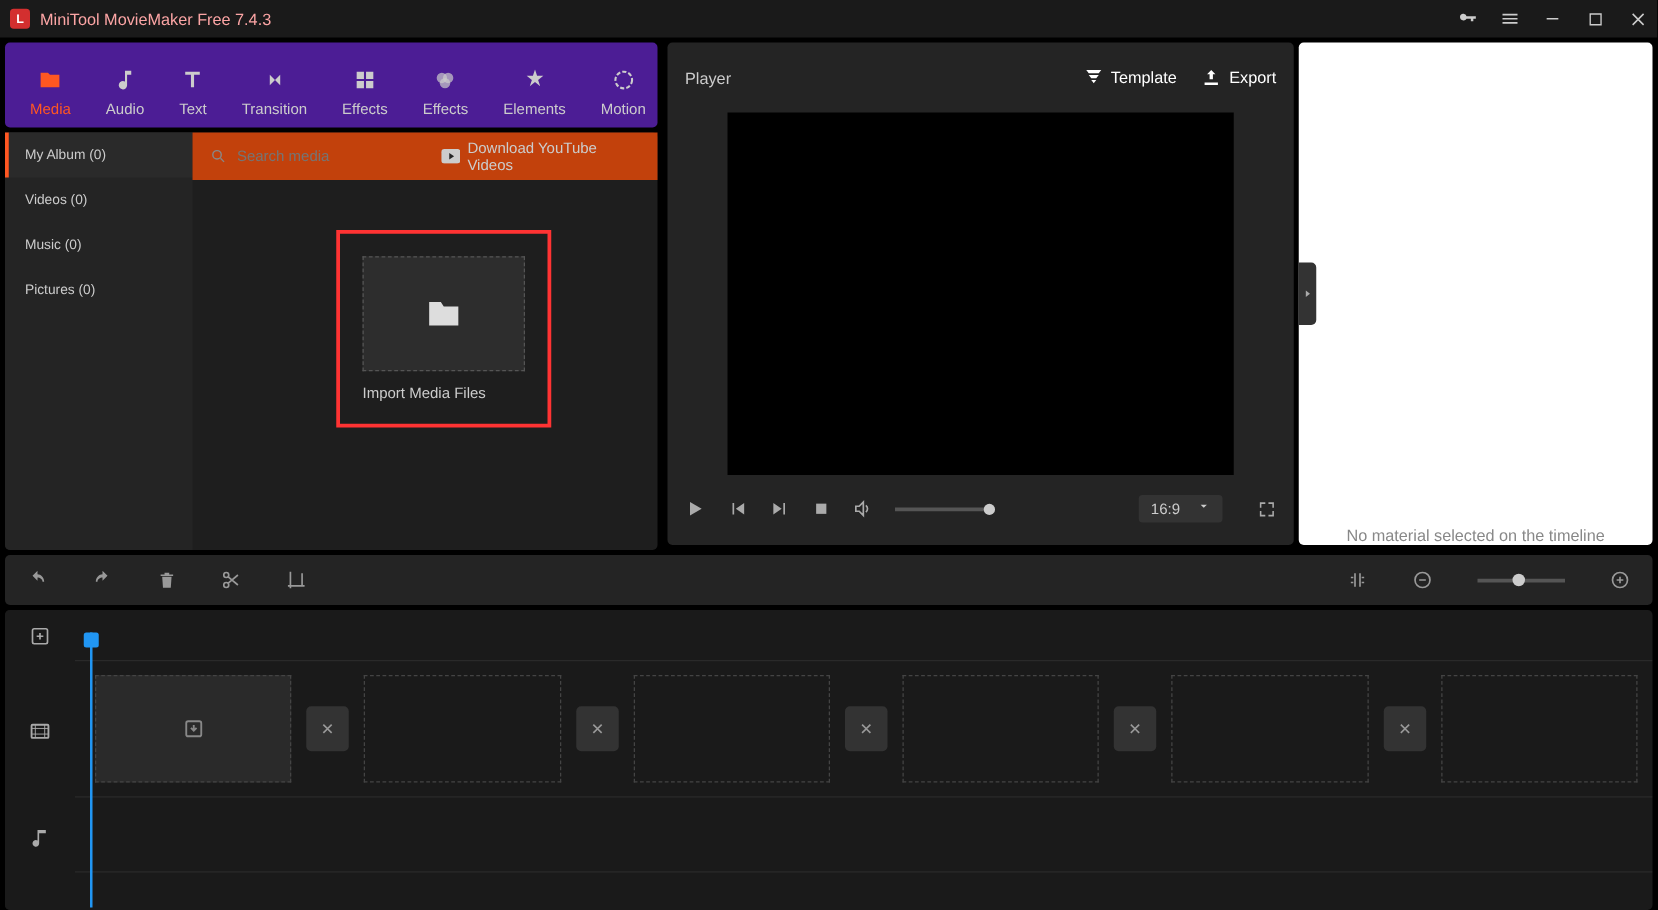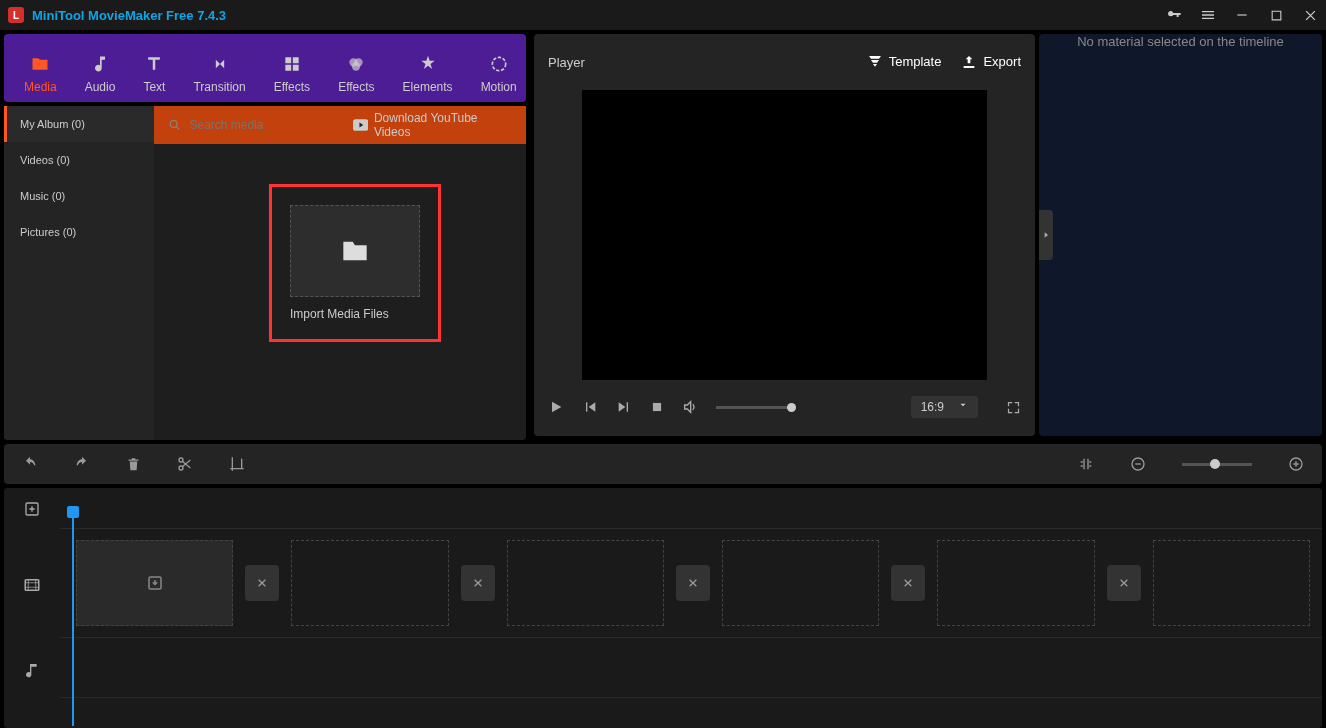--- a/index.html
+++ b/index.html
@@ -1,19 +1,19 @@
 <!DOCTYPE html>
 <html><head>
 <meta charset="utf-8">
 <style>
 *{margin:0;padding:0;box-sizing:border-box;font-family:-apple-system,BlinkMacSystemFont,"Segoe UI",Arial,sans-serif;user-select:none}
 body{background:#000;width:1326px;height:728px;overflow:hidden;color:#ccc;font-size:13px}
 .titlebar{height:30px;background:#1a1a1a;display:flex;align-items:center;padding:0 8px}
 .titlebar .logo{width:16px;height:16px;background:#d32f2f;border-radius:3px;margin-right:8px;display:flex;align-items:center;justify-content:center;color:#fff;font-size:10px;font-weight:bold}
-.titlebar .title{color:#0ea5e9;font-size:13px;font-weight:700;flex:1}
+.titlebar .title{color:#fca5a5;font-size:13px;font-weight:400;flex:1}
 .titlebar .ctrls{display:flex;align-items:center;gap:18px}
 .titlebar .ctrls span{cursor:pointer;color:#ccc;display:flex;align-items:center;justify-content:center;width:16px;height:16px}
 .key-icon{color:#ffc107}
 .main{display:flex;height:410px}
 .left-panel{width:530px;display:flex;flex-direction:column}
 .tabs{height:68px;background:#4c1d95;display:flex;align-items:flex-end;padding:0 6px;gap:0;border-radius:4px;margin:4px}
 .tab{display:flex;flex-direction:column;align-items:center;justify-content:center;padding:8px 14px;color:#ccc;cursor:pointer;font-size:12px;gap:6px}
 .tab.active{color:#ff5722}
 .tab svg{width:20px;height:20px}
 .left-body{flex:1;display:flex;background:#1e1e1e;margin:0 4px;border-radius:4px}
@@ -38,21 +38,21 @@
 .progress .track{flex:1;height:3px;background:#444;position:relative}
 .progress .thumb{position:absolute;left:0;top:-4px;width:10px;height:10px;background:#ccc;border-radius:50%}
 .progress .time-cur{color:#ff5722;font-size:12px}
 .progress .time-sep{color:#ccc}
 .progress .time-tot{color:#999;font-size:12px}
 .player-controls{display:flex;align-items:center;gap:18px;margin-top:12px;height:30px}
 .player-controls .pc{cursor:pointer;color:#aaa;display:flex;align-items:center}
 .vol-track{width:80px;height:3px;background:#555;position:relative}
 .vol-thumb{position:absolute;right:0;top:-3px;width:9px;height:9px;background:#ccc;border-radius:50%}
 .aspect{margin-left:auto;background:#333;padding:4px 10px;border-radius:3px;display:flex;gap:14px;font-size:12px;color:#ccc}
-.right-panel{flex:1;background:#0f172a;margin:4px 4px 4px 0;border-radius:4px;display:flex;align-items:flex-start;justify-content:center;color:#888;font-size:13px;position:relative}
+.right-panel{flex:1;background:#ffffff;margin:4px 4px 4px 0;border-radius:4px;display:flex;align-items:flex-end;justify-content:center;color:#888;font-size:13px;position:relative}
 .expand-handle{position:absolute;left:0;top:50%;transform:translateY(-50%);width:14px;height:50px;background:#333;display:flex;align-items:center;justify-content:center;cursor:pointer;border-radius:0 4px 4px 0}
 .timeline-toolbar{height:40px;background:#242424;margin:4px;border-radius:4px;display:flex;align-items:center;padding:0 18px;gap:36px}
 .timeline-toolbar .tbtn{cursor:pointer;color:#999;display:flex}
 .timeline-toolbar .spacer{flex:1}
 .zoom-track{width:70px;height:3px;background:#555;position:relative}
 .zoom-thumb{position:absolute;left:40%;top:-4px;width:10px;height:10px;background:#ccc;border-radius:50%}
 .timeline{background:#1a1a1a;margin:0 4px 4px 4px;border-radius:4px;height:240px;position:relative;overflow:hidden}
 .track-labels{position:absolute;left:0;top:0;width:56px;height:100%;background:#1a1a1a;z-index:2;display:flex;flex-direction:column}
 .track-label{display:flex;align-items:center;justify-content:center;color:#aaa}
 .tl-add{height:42px}

